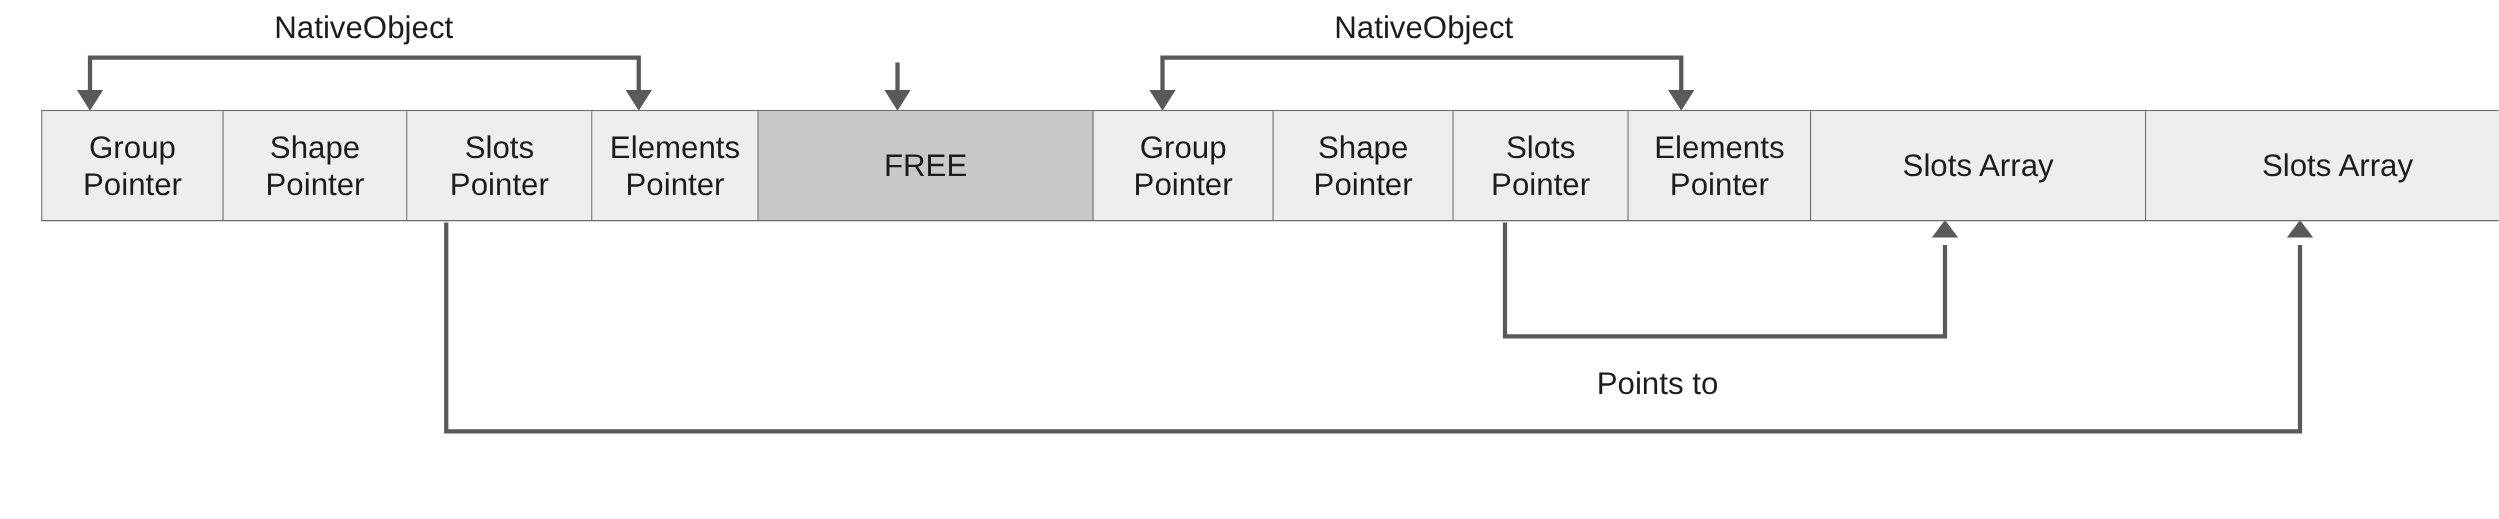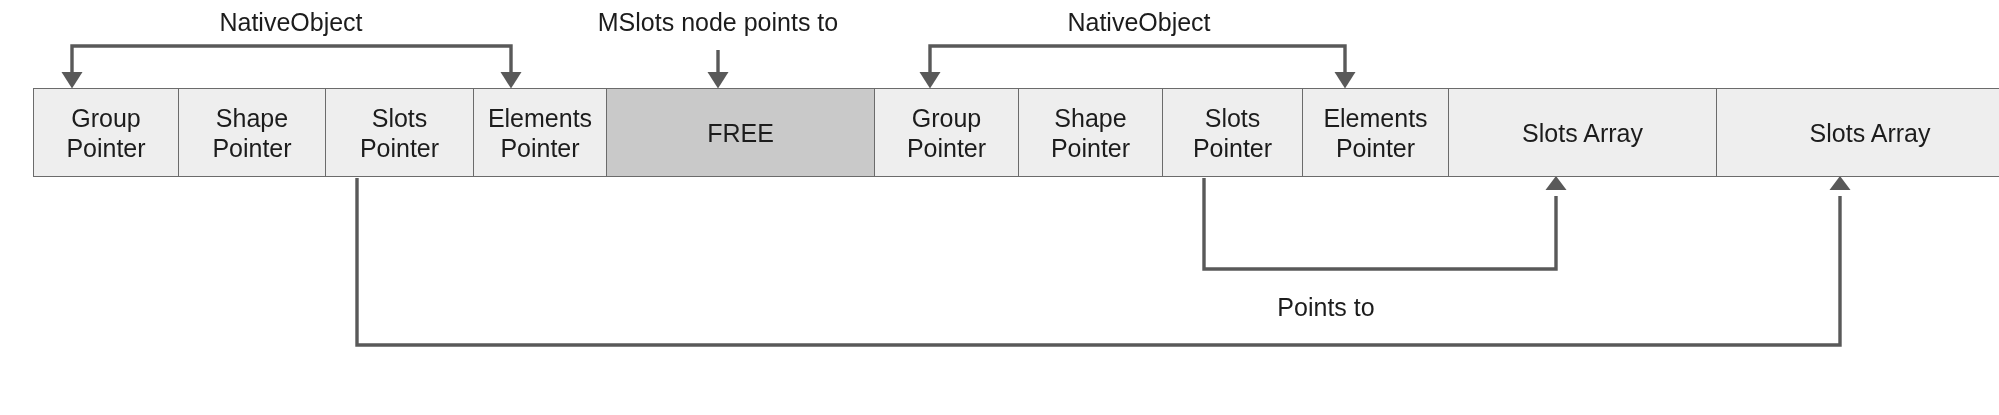--- a/index.html
+++ b/index.html
@@ -106,21 +106,20 @@
     </g>
 
     <g>
       <path d="M357,178 L357,345 L1840,345 L1840,196" fill="none" stroke="#595959" stroke-width="3.4" stroke-linejoin="miter"></path>
       <path d="M1829.5,190 L1850.5,190 L1840,176 Z" fill="#595959"></path>
     </g>
   </svg>
 
   <div class="lbl" style="left:291px; top:8px;">NativeObject</div>
 
-  <div class="lbl" style="left:718px; top:8px;">MSlots node points to</div>
 
   <div class="lbl" style="left:1139px; top:8px;">NativeObject</div>
 
   <div class="lbl" style="left:1326px; top:293px;">Points to</div>
 
 
   <div class="memory-row">
 
     <div class="cell" style="flex: 0 0 145px; width: 145px; background: rgb(238, 238, 238);">
       <span class="l1">Group</span>

